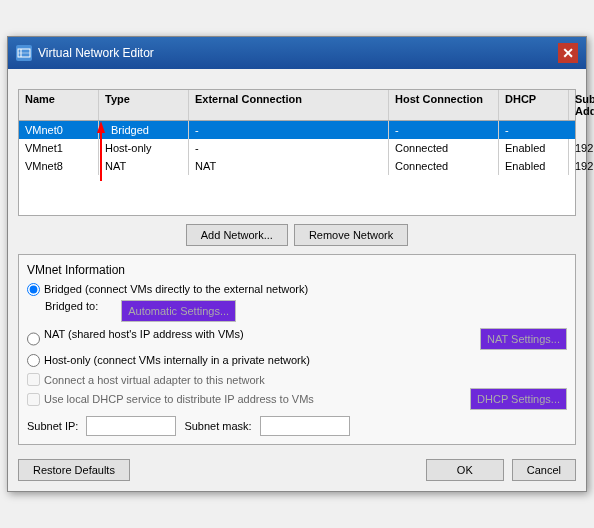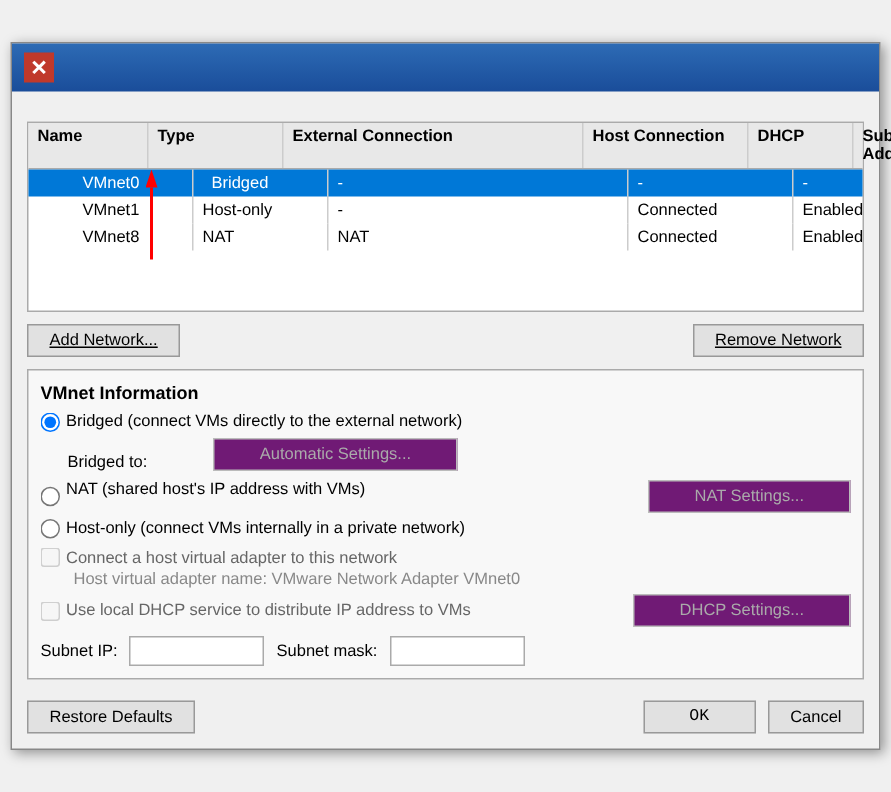--- a/index.html
+++ b/index.html
@@ -76,82 +76,79 @@
     .table-header span:last-child, .table-row span:last-child {
       border-right: none;
     }
     .table-body {
       min-height: 80px;
     }
     .table-row {
       display: grid;
       grid-template-columns: 80px 90px 200px 110px 70px 1fr;
       font-size: 11px;
-      padding-left: 30px;
     }
     .table-row.selected {
       background: #0078d7;
       color: white;
     }
     
     .buttons-row {
       display: flex;
-      justify-content: space-between;
+      justify-content: center;
       gap: 6px;
       margin-bottom: 8px;
-      text-decoration: underline;
     }
     .btn {
       padding: 4px 14px;
       background: #e1e1e1;
       border: 1px solid #999;
       cursor: pointer;
       font-size: 11px;
       font-family: 'Segoe UI', Tahoma, sans-serif;
     }
     .btn-disabled {
-      padding: 4px 30px;
-      background: #701a75;
+      padding: 4px 6px;
+      background: #6d28d9;
       border: 1px solid #bbb;
       font-size: 11px;
       color: #aaa;
       font-family: 'Segoe UI', Tahoma, sans-serif;
       cursor: default;
-      margin-left: 38px;
     }
     .btn-primary {
       padding: 4px 30px;
       background: #e1e1e1;
       border: 1px solid #999;
       cursor: pointer;
       font-size: 11px;
-      font-family: Liberation Mono, monospace;
+      font-family: Liberation Sans, sans-serif;
     }
     
     .vmnet-info {
       border: 1px solid #aaa;
       padding: 8px;
       background: #f8f8f8;
       margin-bottom: 8px;
     }
     .section-title {
-      font-weight: 700;
+      font-weight: 400;
       font-size: 12px;
       margin-bottom: 6px;
     }
     .radio-row {
       display: flex;
       gap: 4px;
       margin-bottom: 4px;
       font-size: 11px;
     }
     .bridged-row {
       display: flex;
-      align-items: flex-end;
-      gap: 6px;
+      align-items: flex-start;
+      gap: 23px;
       margin-bottom: 6px;
       margin-left: 18px;
       font-size: 11px;
     }
     .bridged-row select {
       flex: 1;
       font-size: 11px;
       padding: 2px 4px;
       border: 1px solid #aaa;
       height: 22px;
@@ -208,20 +205,29 @@
     }
     input[type="radio"] { margin: 0; }
     input[type="checkbox"] { margin: 0; }
   </style>
 </head>
 <body>
 
 <div class="window">
 
   <div class="titlebar">
+    <div class="titlebar-left">
+      <svg class="titlebar-icon" viewBox="0 0 16 16">
+        <rect width="16" height="16" fill="#4a90d9" rx="2"></rect>
+        <rect x="2" y="4" width="12" height="8" fill="none" stroke="white" stroke-width="1"></rect>
+        <line x1="5" y1="4" x2="5" y2="12" stroke="white" stroke-width="1"></line>
+        <line x1="2" y1="8" x2="14" y2="8" stroke="white" stroke-width="0.5"></line>
+      </svg>
+      <span>Virtual Network Editor</span>
+    </div>
     <button class="titlebar-close">✕</button>
   </div>
 
   <div class="content">
 
     <div class="table-section">
       <div class="table-header">
         <span>Name</span>
         <span>Type</span>
         <span>External Connection</span>
@@ -294,21 +300,20 @@
 
       <div class="radio-row" style="margin-bottom:6px;">
         <input type="radio" name="vmtype" style="">
         <label>Host-only (connect VMs internally in a private network)</label>
       </div>
 
       <div class="checkbox-row">
         <input type="checkbox" disabled="" style="">
         <label>Connect a host virtual adapter to this network</label>
       </div>
-      <div class="indent">Host virtual adapter name: VMware Network Adapter VMnet0</div>
 
       <div class="checkbox-row" style="margin-bottom:0;">
         <input type="checkbox" disabled="" style="">
         <label>Use local DHCP service to distribute IP address to VMs</label>
         <span style="flex:1"></span>
         <button class="btn-disabled">DHCP Settings...</button>
       </div>
 
       <div class="subnet-row">
         <span>Subnet IP:</span>

